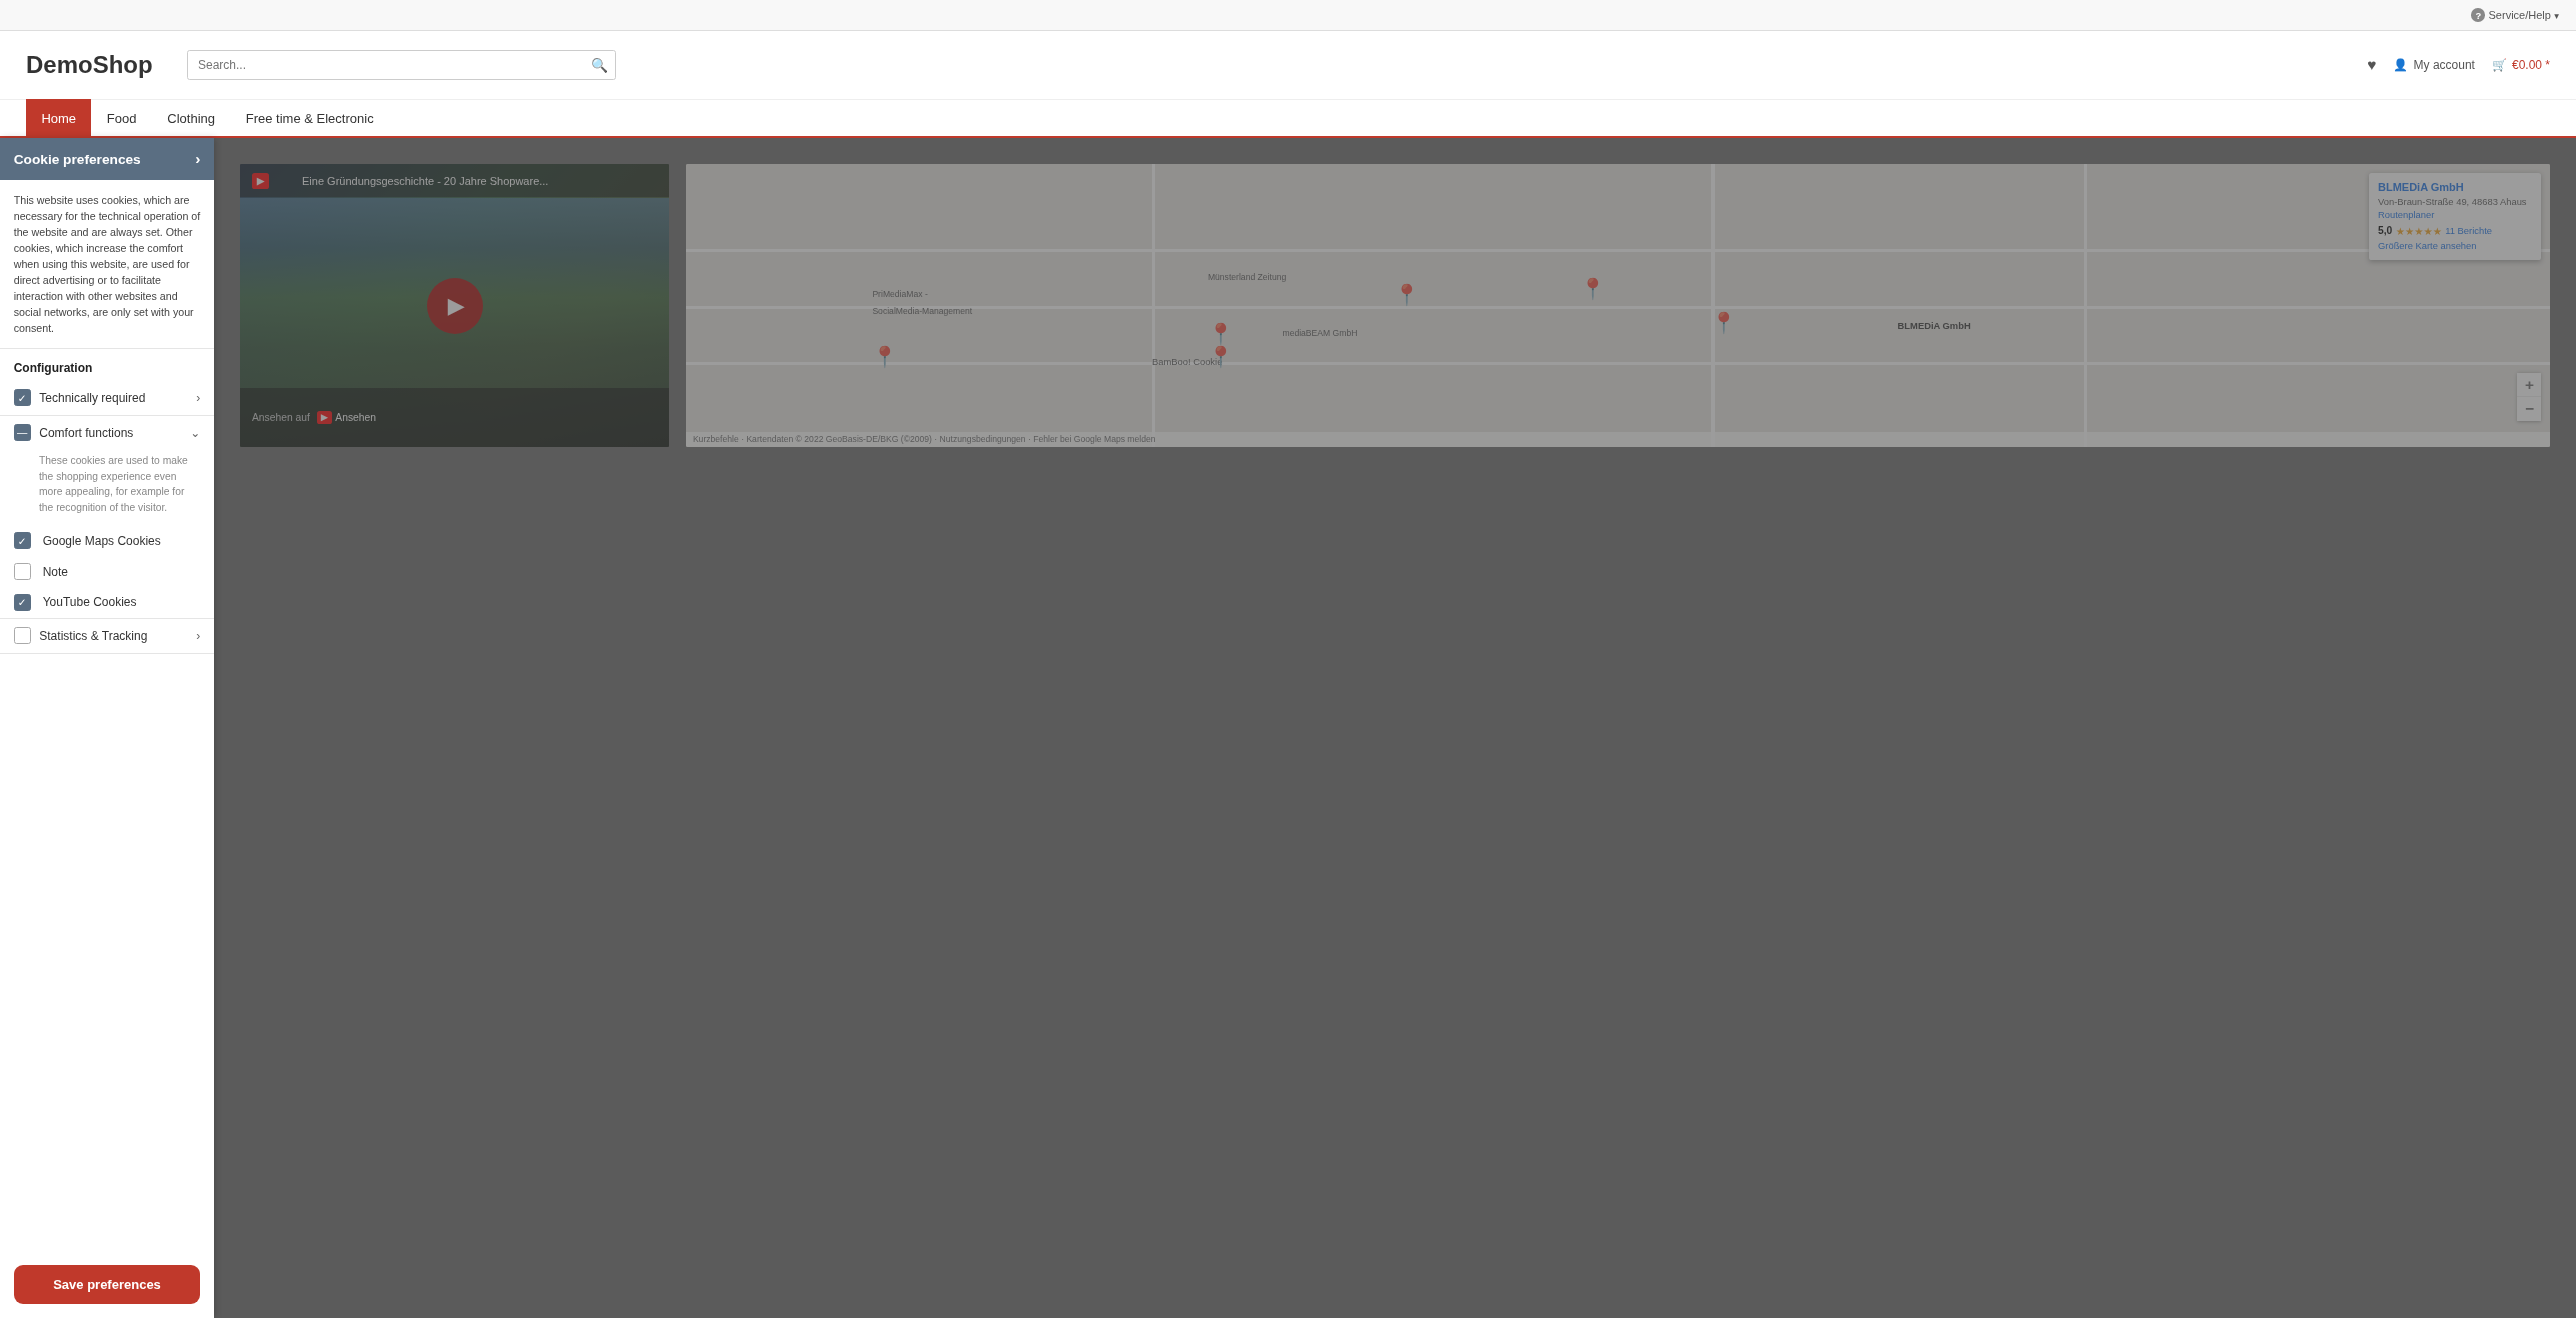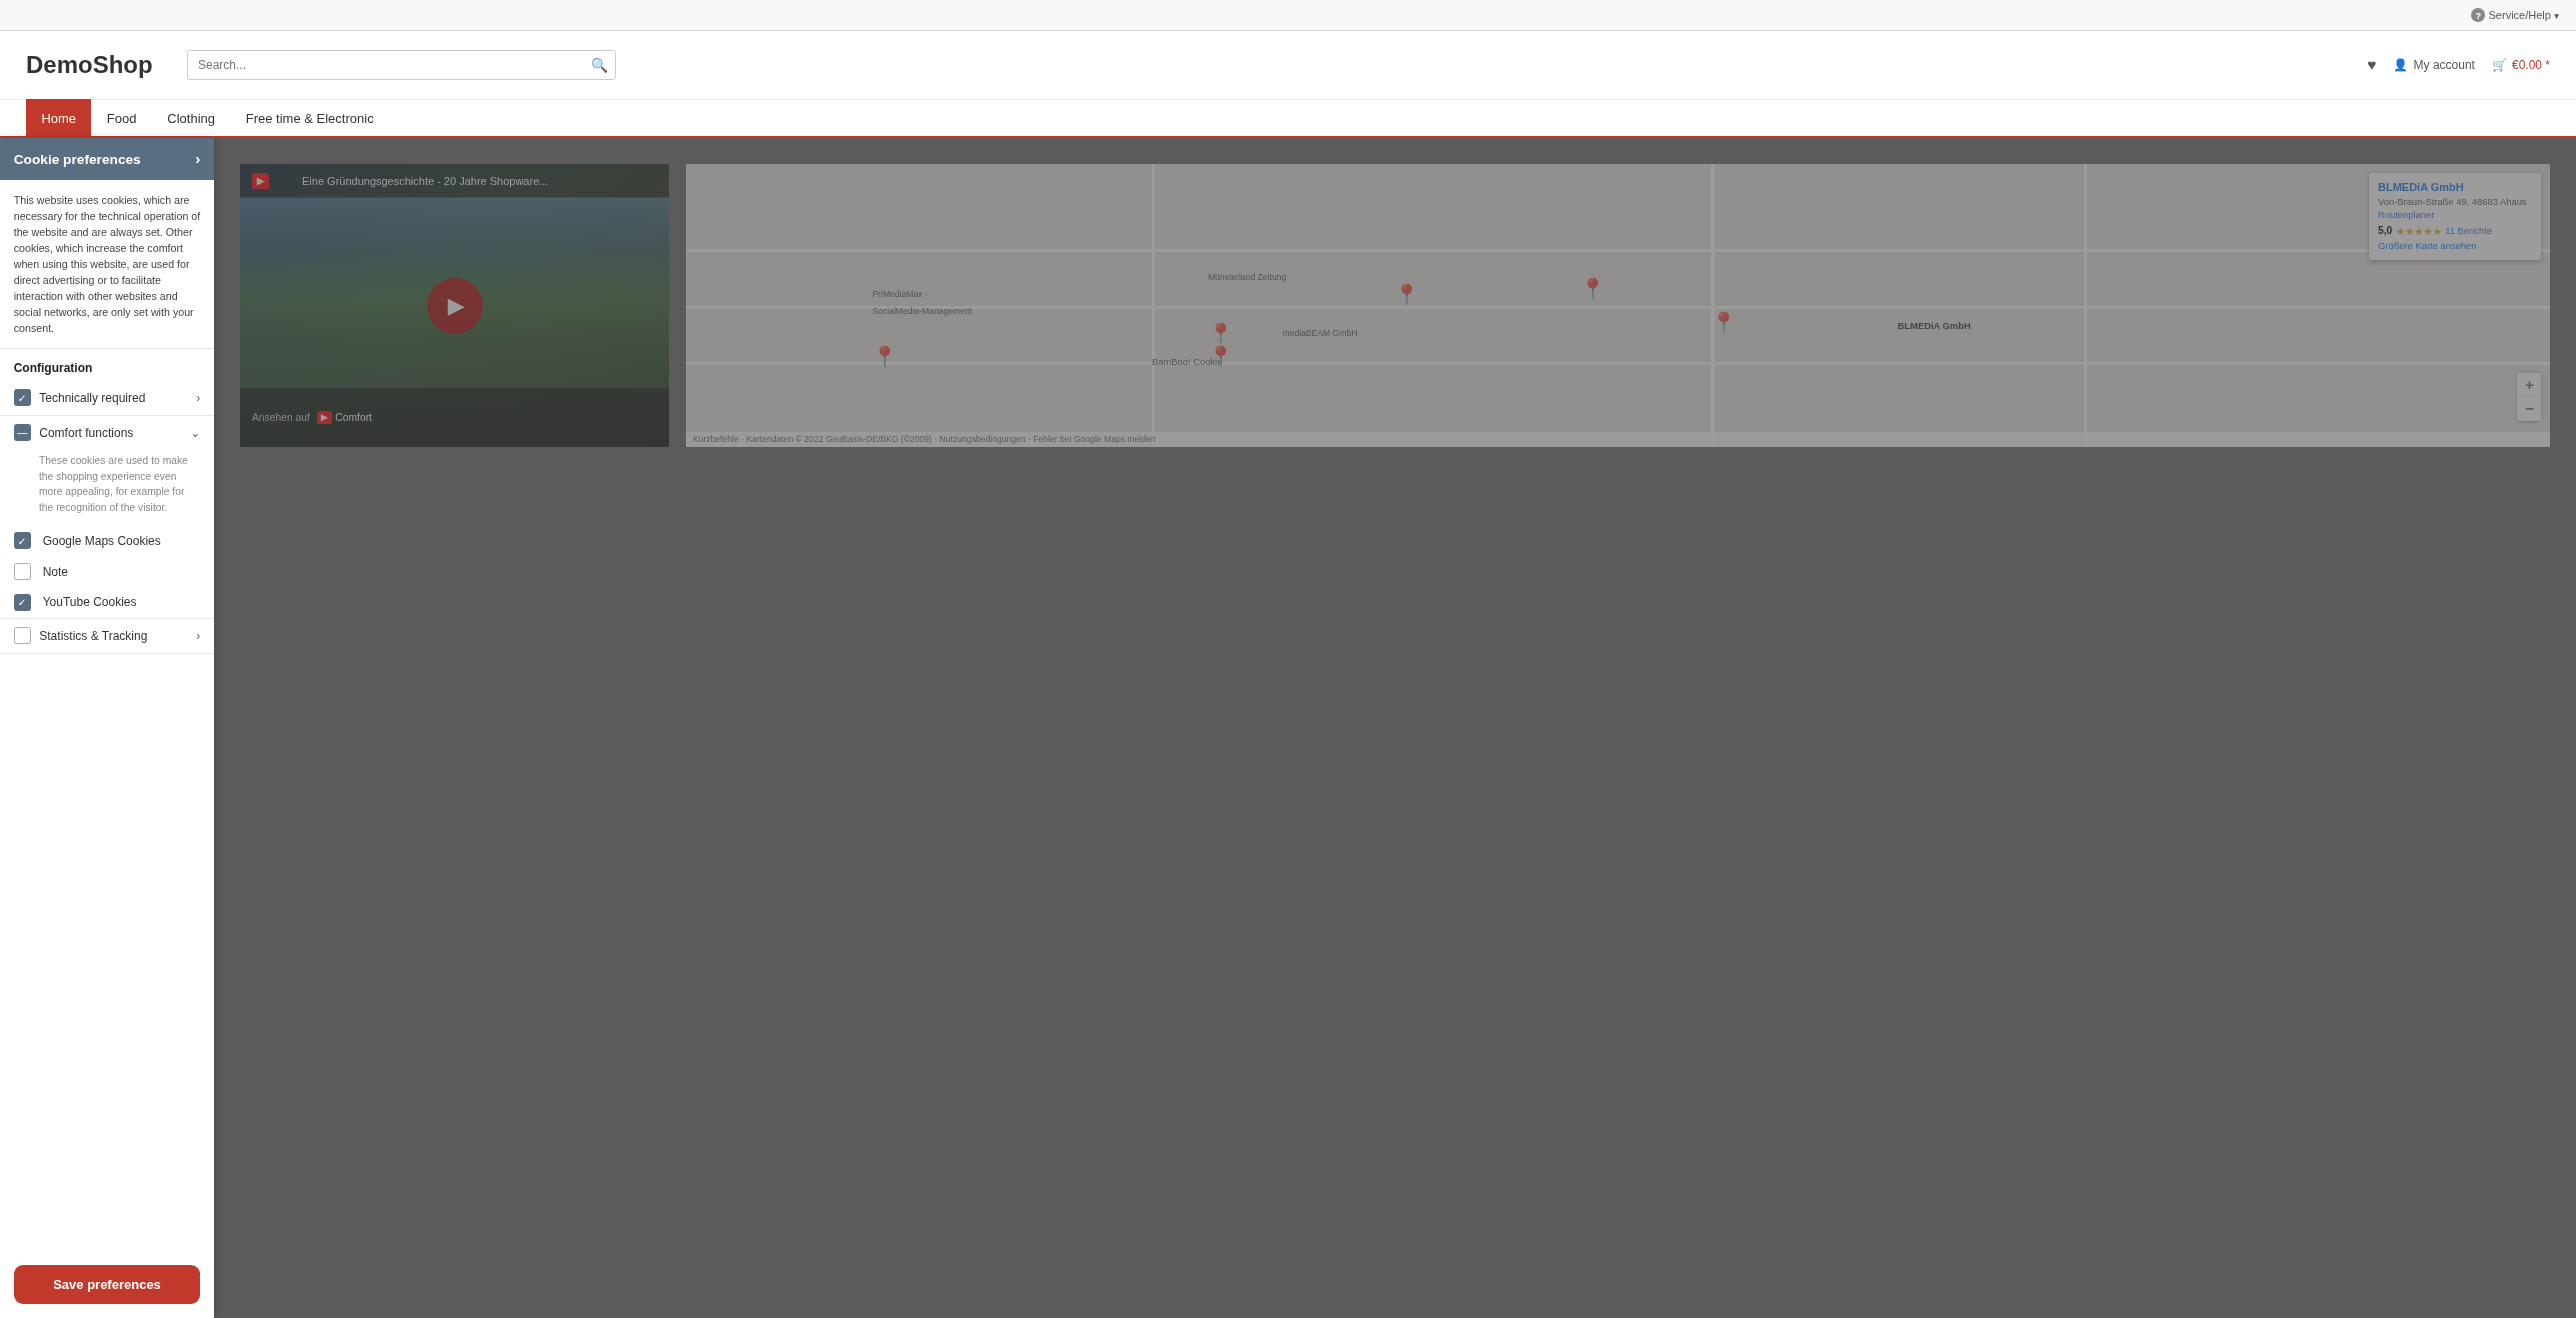--- a/index.html
+++ b/index.html
@@ -514,21 +514,21 @@
             <div class="yt-logo-small">▶</div>
             <span class="video-title">Eine Gründungsgeschichte - 20 Jahre Shopware...</span>
           </div>
 
           <div style="position:absolute; bottom:0; left:0; right:0; top:34px; background: linear-gradient(180deg, #4a7a9b 0%, #2d5a6e 20%, #3a6b3a 40%, #2a4a2a 60%, #1a2a1a 100%); opacity:0.7;"></div>
           <div class="video-play-btn" style="position:relative;z-index:2;"></div>
           <div class="video-bottom">
             <span class="video-ansehen">Ansehen auf</span>
             <div class="yt-full-logo">
               <span class="yt-icon">▶</span>
-              <span class="yt-text">Comfort</span>
+              <span class="yt-text">Ansehen</span>
             </div>
           </div>
         </div>
       </div>
 
       <div class="map-embed">
         <div class="map-bg">
 
           <div class="map-road-h" style="top:30%;"></div>
           <div class="map-road-h" style="top:50%;"></div>

